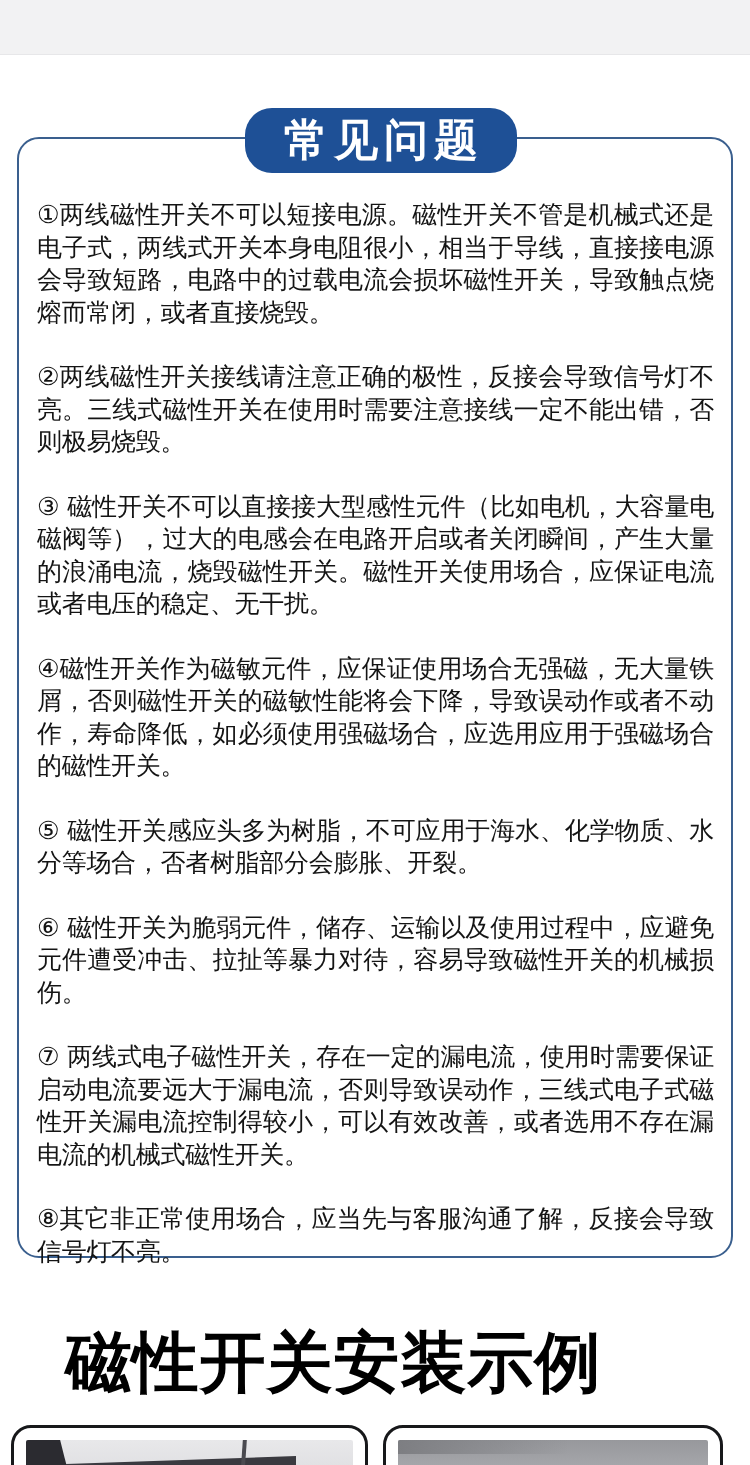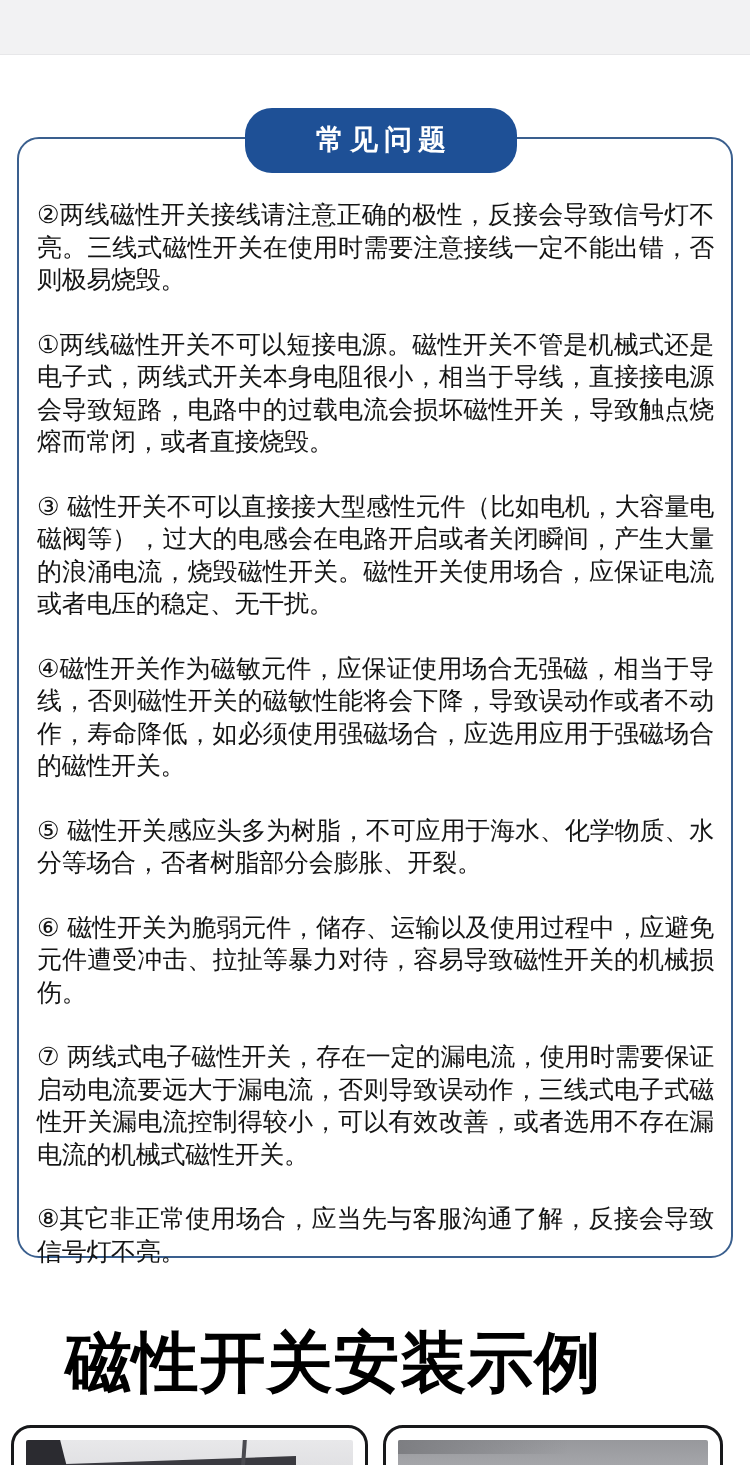--- a/index.html
+++ b/index.html
@@ -30,21 +30,21 @@
     border-radius:22px;
     background:#ffffff;
     z-index:1;
   }
   .faq-badge{
     position:absolute;left:245px;top:108px;width:272px;height:65px;
     background:var(--accent-blue);
     border-radius:27px;
     z-index:2;
     color:#ffffff;
-    font-size:28px;
+    font-size:44px;
     font-weight:bold;
     letter-spacing:6px;
     text-align:center;
     line-height:64px;
     text-indent:6px; 
   }
   .faq-text{
     position:absolute;left:37px;top:199px;width:677px;
     z-index:2;
   }
@@ -112,24 +112,24 @@
 </head>
 <body>
 
 <div class="top-bar"></div>
 
 <div class="faq-badge">常见问题</div>
 
 <div class="faq-box"></div>
 
 <div class="faq-text">
+  <p class="faq-item">①两线磁性开关不可以短接电源。磁性开关不管是机械式还是电子式，两线式开关本身电阻很小，相当于导线，直接接电源会导致短路，电路中的过载电流会损坏磁性开关，导致触点烧熔而常闭，或者直接烧毁。</p>
   <p class="faq-item">②两线磁性开关接线请注意正确的极性，反接会导致信号灯不亮。三线式磁性开关在使用时需要注意接线一定不能出错，否则极易烧毁。</p>
-  <p class="faq-item">①两线磁性开关不可以短接电源。磁性开关不管是机械式还是电子式，两线式开关本身电阻很小，相当于导线，直接接电源会导致短路，电路中的过载电流会损坏磁性开关，导致触点烧熔而常闭，或者直接烧毁。</p>
   <p class="faq-item">③ 磁性开关不可以直接接大型感性元件（比如电机，大容量电磁阀等），过大的电感会在电路开启或者关闭瞬间，产生大量的浪涌电流，烧毁磁性开关。磁性开关使用场合，应保证电流或者电压的稳定、无干扰。</p>
-  <p class="faq-item">④磁性开关作为磁敏元件，应保证使用场合无强磁，相当于导线，否则磁性开关的磁敏性能将会下降，导致误动作或者不动作，寿命降低，如必须使用强磁场合，应选用应用于强磁场合的磁性开关。</p>
+  <p class="faq-item">④磁性开关作为磁敏元件，应保证使用场合无强磁，无大量铁屑，否则磁性开关的磁敏性能将会下降，导致误动作或者不动作，寿命降低，如必须使用强磁场合，应选用应用于强磁场合的磁性开关。</p>
   <p class="faq-item">⑤ 磁性开关感应头多为树脂，不可应用于海水、化学物质、水分等场合，否者树脂部分会膨胀、开裂。</p>
   <p class="faq-item">⑥ 磁性开关为脆弱元件，储存、运输以及使用过程中，应避免元件遭受冲击、拉扯等暴力对待，容易导致磁性开关的机械损伤。</p>
   <p class="faq-item">⑦ 两线式电子磁性开关，存在一定的漏电流，使用时需要保证启动电流要远大于漏电流，否则导致误动作，三线式电子式磁性开关漏电流控制得较小，可以有效改善，或者选用不存在漏电流的机械式磁性开关。</p>
   <p class="faq-item">⑧其它非正常使用场合，应当先与客服沟通了解，反接会导致信号灯不亮。</p>
 </div>
 
 <div class="section-title">磁性开关安装示例</div>
 
 <div class="photo-card left">
   <div class="photo left-img">

